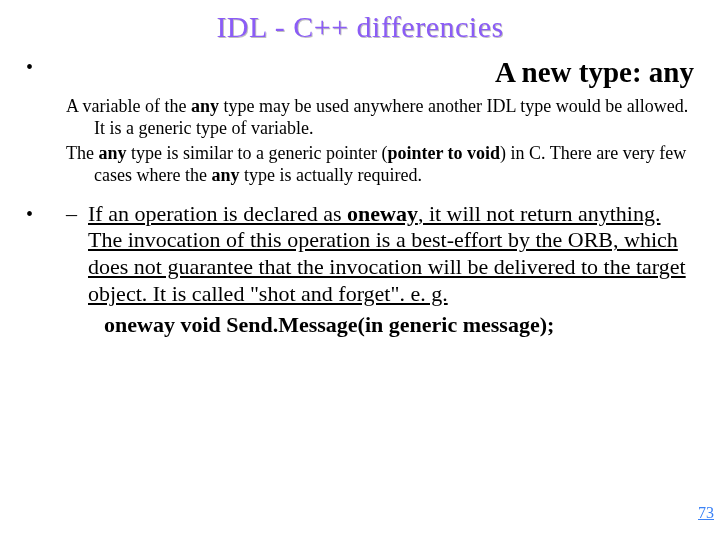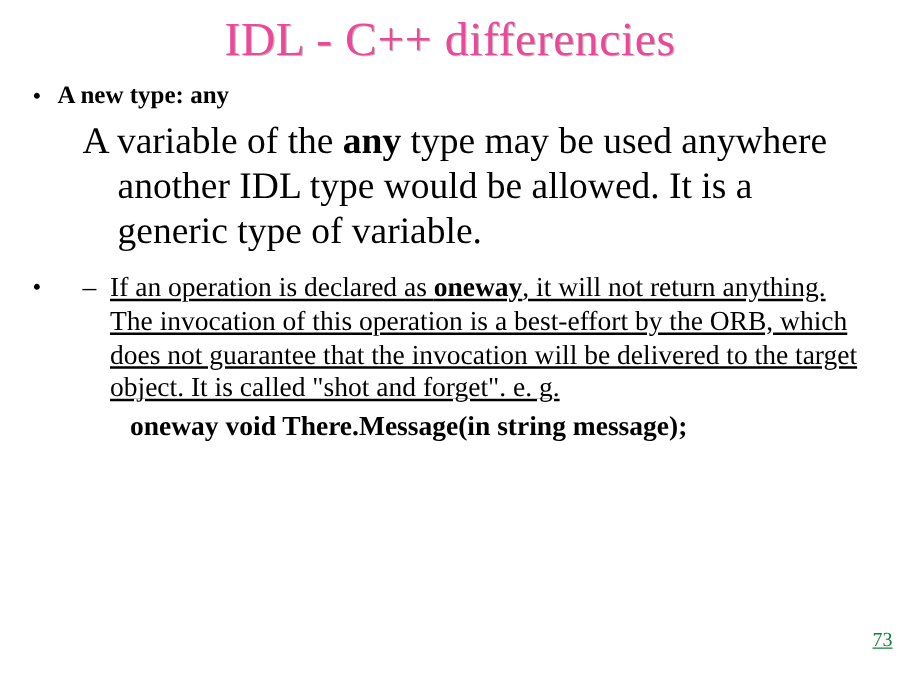--- a/index.html
+++ b/index.html
@@ -16,22 +16,22 @@
     box-sizing: border-box;
     width: 720px;
     height: 540px;
     padding: 10px 26px 10px 26px;
     position: relative;
   }
   h1.title {
     margin: 0 0 10px 0;
     text-align: center;
     font-weight: normal;
-    font-size: 38px;
-    color: #ec4899;
+    font-size: 30px;
+    color: #8b5cf6;
     text-shadow: 1px 1px 0 rgba(0,0,0,0.25);
     letter-spacing: 0.5px;
   }
   ul.main {
     list-style: none;
     margin: 0;
     padding: 0;
   }
   ul.main > li {
     position: relative;
@@ -40,31 +40,32 @@
   }
   ul.main > li::before {
     content: "•";
     position: absolute;
     left: 0;
     top: 2px;
     font-size: 20px;
     color: #000;
   }
   .section-head {
-    font-size: 20px;
+    font-size: 29px;
     font-weight: bold;
     line-height: 1.25;
+    text-align: right;
   }
   .body-block {
     margin-left: 20px;
     margin-top: 6px;
     margin-bottom: 14px;
   }
   .para {
-    font-size: 30px;
+    font-size: 18px;
     line-height: 1.2;
     margin-bottom: 4px;
     text-indent: -28px;
     padding-left: 28px;
   }
   .sub {
     list-style: none;
     margin: 6px 0 0 20px;
     padding: 0;
     text-decoration: underline;
@@ -85,49 +86,52 @@
     font-size: 22px;
     font-weight: bold;
     margin-left: 58px;
     margin-top: 4px;
   }
   .page-num {
     position: absolute;
     right: 6px;
     bottom: 18px;
     font-size: 16px;
-    color: #15803d;
+    color: #3b82f6;
     font-family: "Comic Sans MS", cursive;
     text-decoration: underline;
   }
   b { font-weight: bold; }
 </style>
 </head>
 <body>
 
 <div class="slide">
 
   <h1 class="title">IDL - C++ differencies</h1>
 
   <ul class="main">
 
     <li>
       <div class="section-head">A new type: any</div>
       <div class="body-block">
         <div class="para">
           <span>A variable of the </span><b>any</b><span> type may be used anywhere another IDL type would be allowed. It is a generic type of variable.</span>
         </div>
+        <div class="para">
+          <span>The </span><b>any</b><span> type is similar to a generic pointer (</span><b>pointer to void</b><span>) in C. There are very few cases where the </span><b>any</b><span> type is actually required.</span>
+        </div>
       </div>
     </li>
 
     <li>
       <ul class="sub">
         <li>
           <span>If an operation is declared as </span><b>oneway</b><span>, it will not return anything. The invocation of this operation is a best-effort by the ORB, which does not guarantee that the invocation will be delivered to the target object. It is called "shot and forget". e. g.</span>
         </li>
       </ul>
-      <div class="code-line">oneway void There.Message(in string message);</div>
+      <div class="code-line">oneway void Send.Message(in generic message);</div>
     </li>
 
   </ul>
 
   <div class="page-num">73</div>
 </div>
 
 </body></html>

